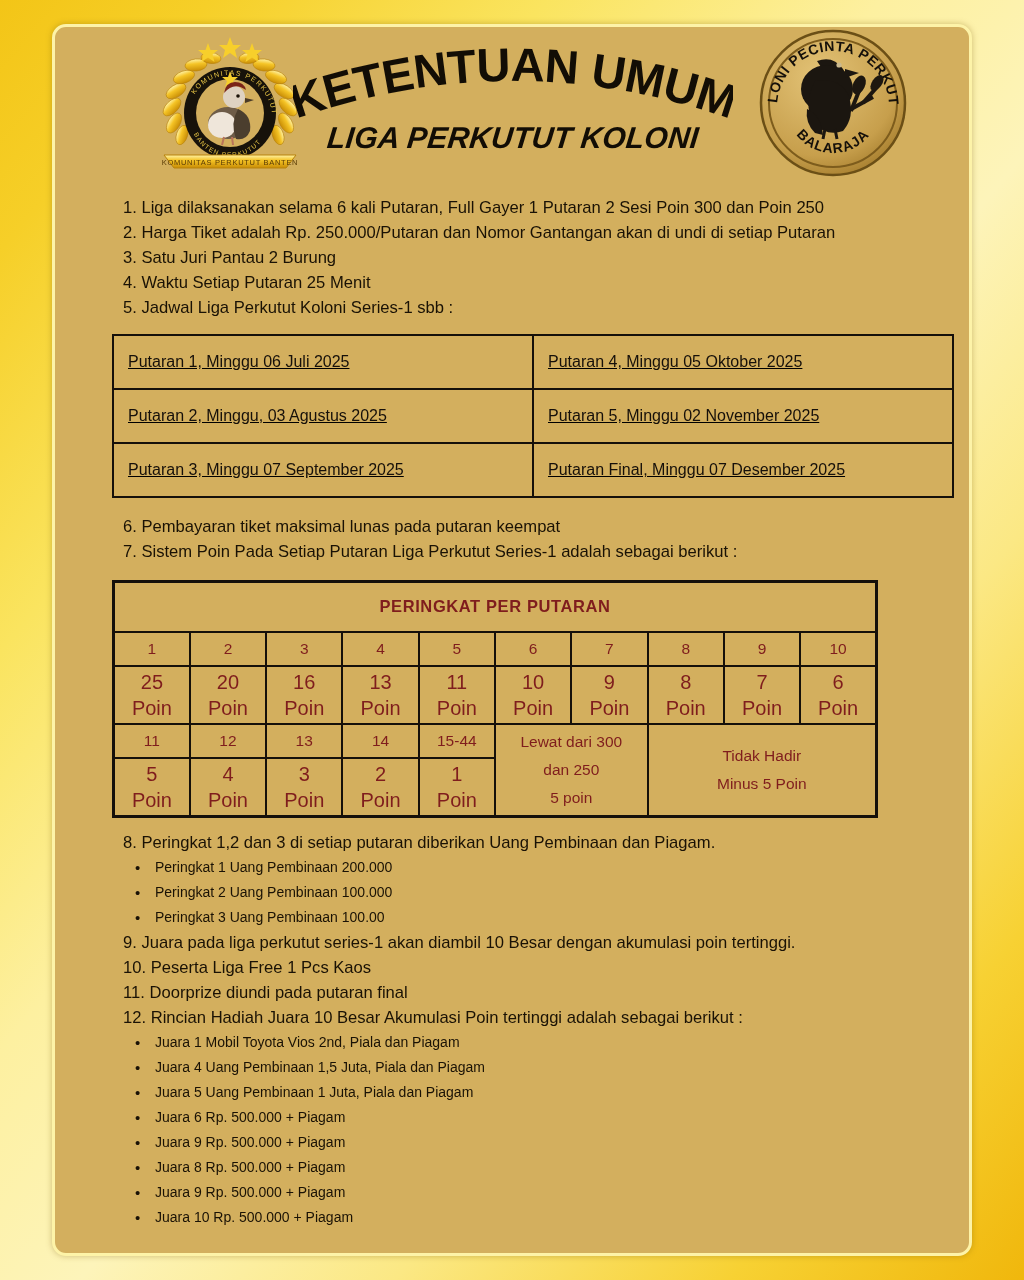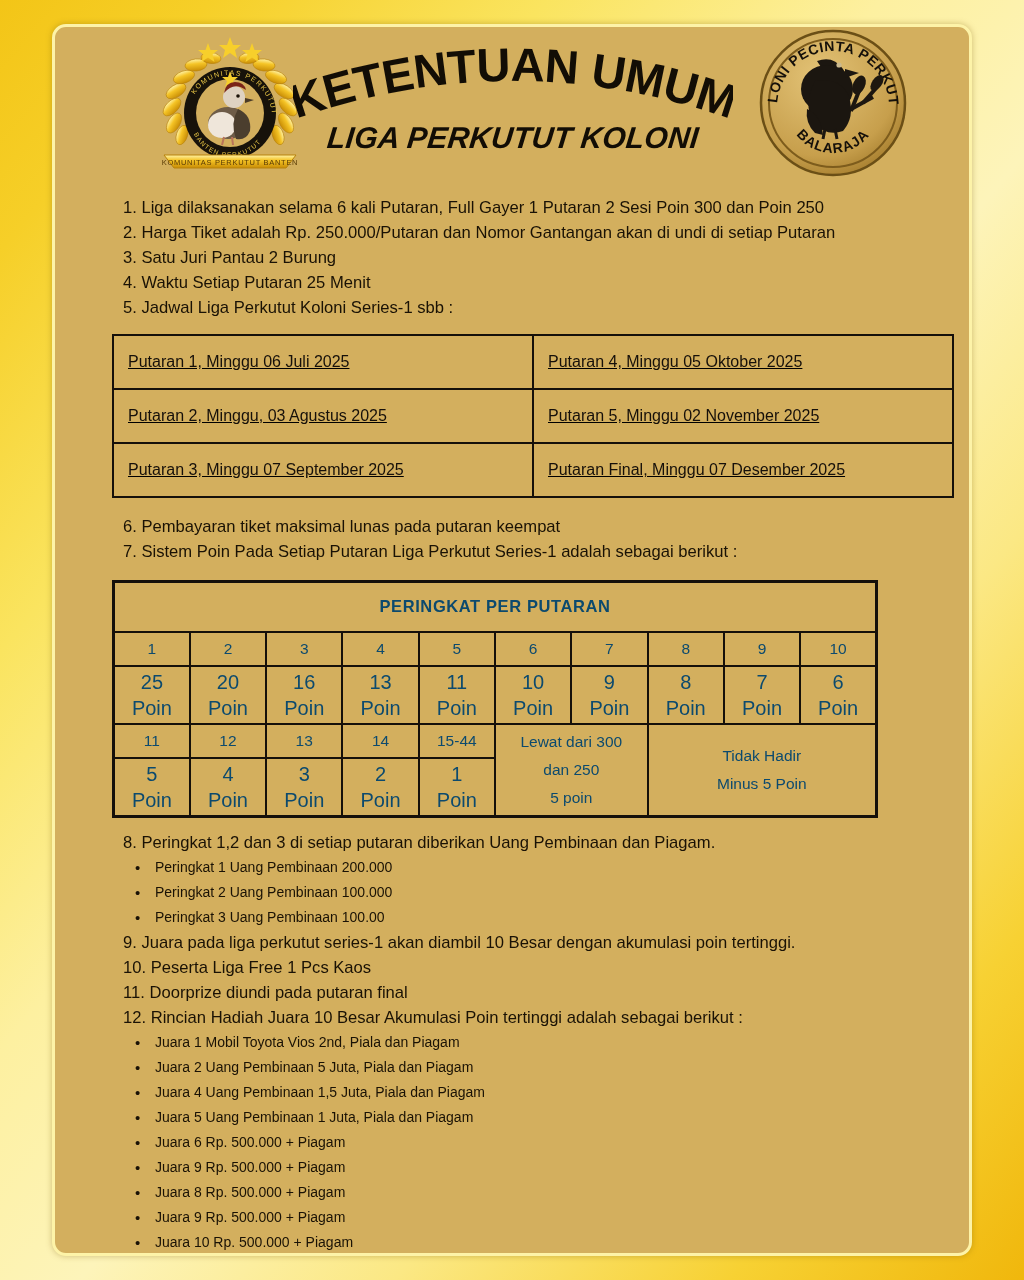--- a/index.html
+++ b/index.html
@@ -110,21 +110,21 @@
   #points {
     margin: 16px 0 0 -11px;
     width: 766px;
     border-collapse: collapse;
     border: 3px solid #15100a;
     table-layout: fixed;
   }
   #points td {
     border: 2.5px solid #15100a;
     text-align: center;
-    color: #0c4a6e;
+    color: #7f1d1d;
     font-size: 15.5px;
     padding: 2px;
   }
   #points .hdr {
     font-weight: bold;
     font-size: 16.5px;
     letter-spacing: .6px;
     height: 50px;
   }
   #points .rank { height: 34px; font-size: 15.5px; }
@@ -349,21 +349,20 @@
     <div>
       <div class="line">8. Peringkat 1,2 dan 3 di setiap putaran diberikan Uang Pembinaan dan Piagam.</div>
       <div class="bullet-line">Peringkat 1 Uang Pembinaan 200.000</div>
       <div class="bullet-line">Peringkat 2 Uang Pembinaan 100.000</div>
       <div class="bullet-line">Peringkat 3 Uang Pembinaan 100.00</div>
       <div class="line">9. Juara pada liga perkutut series-1 akan diambil 10 Besar dengan akumulasi poin tertinggi.</div>
       <div class="line">10. Peserta Liga Free 1 Pcs Kaos</div>
       <div class="line">11. Doorprize diundi pada putaran final</div>
       <div class="line">12. Rincian Hadiah Juara 10 Besar Akumulasi Poin tertinggi adalah sebagai berikut :</div>
       <div class="bullet-line">Juara 1 Mobil Toyota Vios 2nd, Piala dan Piagam</div>
-      <div class="bullet-line">Juara 2 Uang Pembinaan 5 Juta, Piala dan Piagam</div>
       <div class="bullet-line">Juara 4 Uang Pembinaan 1,5 Juta, Piala dan Piagam</div>
       <div class="bullet-line">Juara 5 Uang Pembinaan 1 Juta, Piala dan Piagam</div>
       <div class="bullet-line">Juara 6 Rp. 500.000 + Piagam</div>
       <div class="bullet-line">Juara 9 Rp. 500.000 + Piagam</div>
       <div class="bullet-line">Juara 8 Rp. 500.000 + Piagam</div>
       <div class="bullet-line">Juara 9 Rp. 500.000 + Piagam</div>
       <div class="bullet-line">Juara 10 Rp. 500.000 + Piagam</div>
     </div>
 
   </div>

